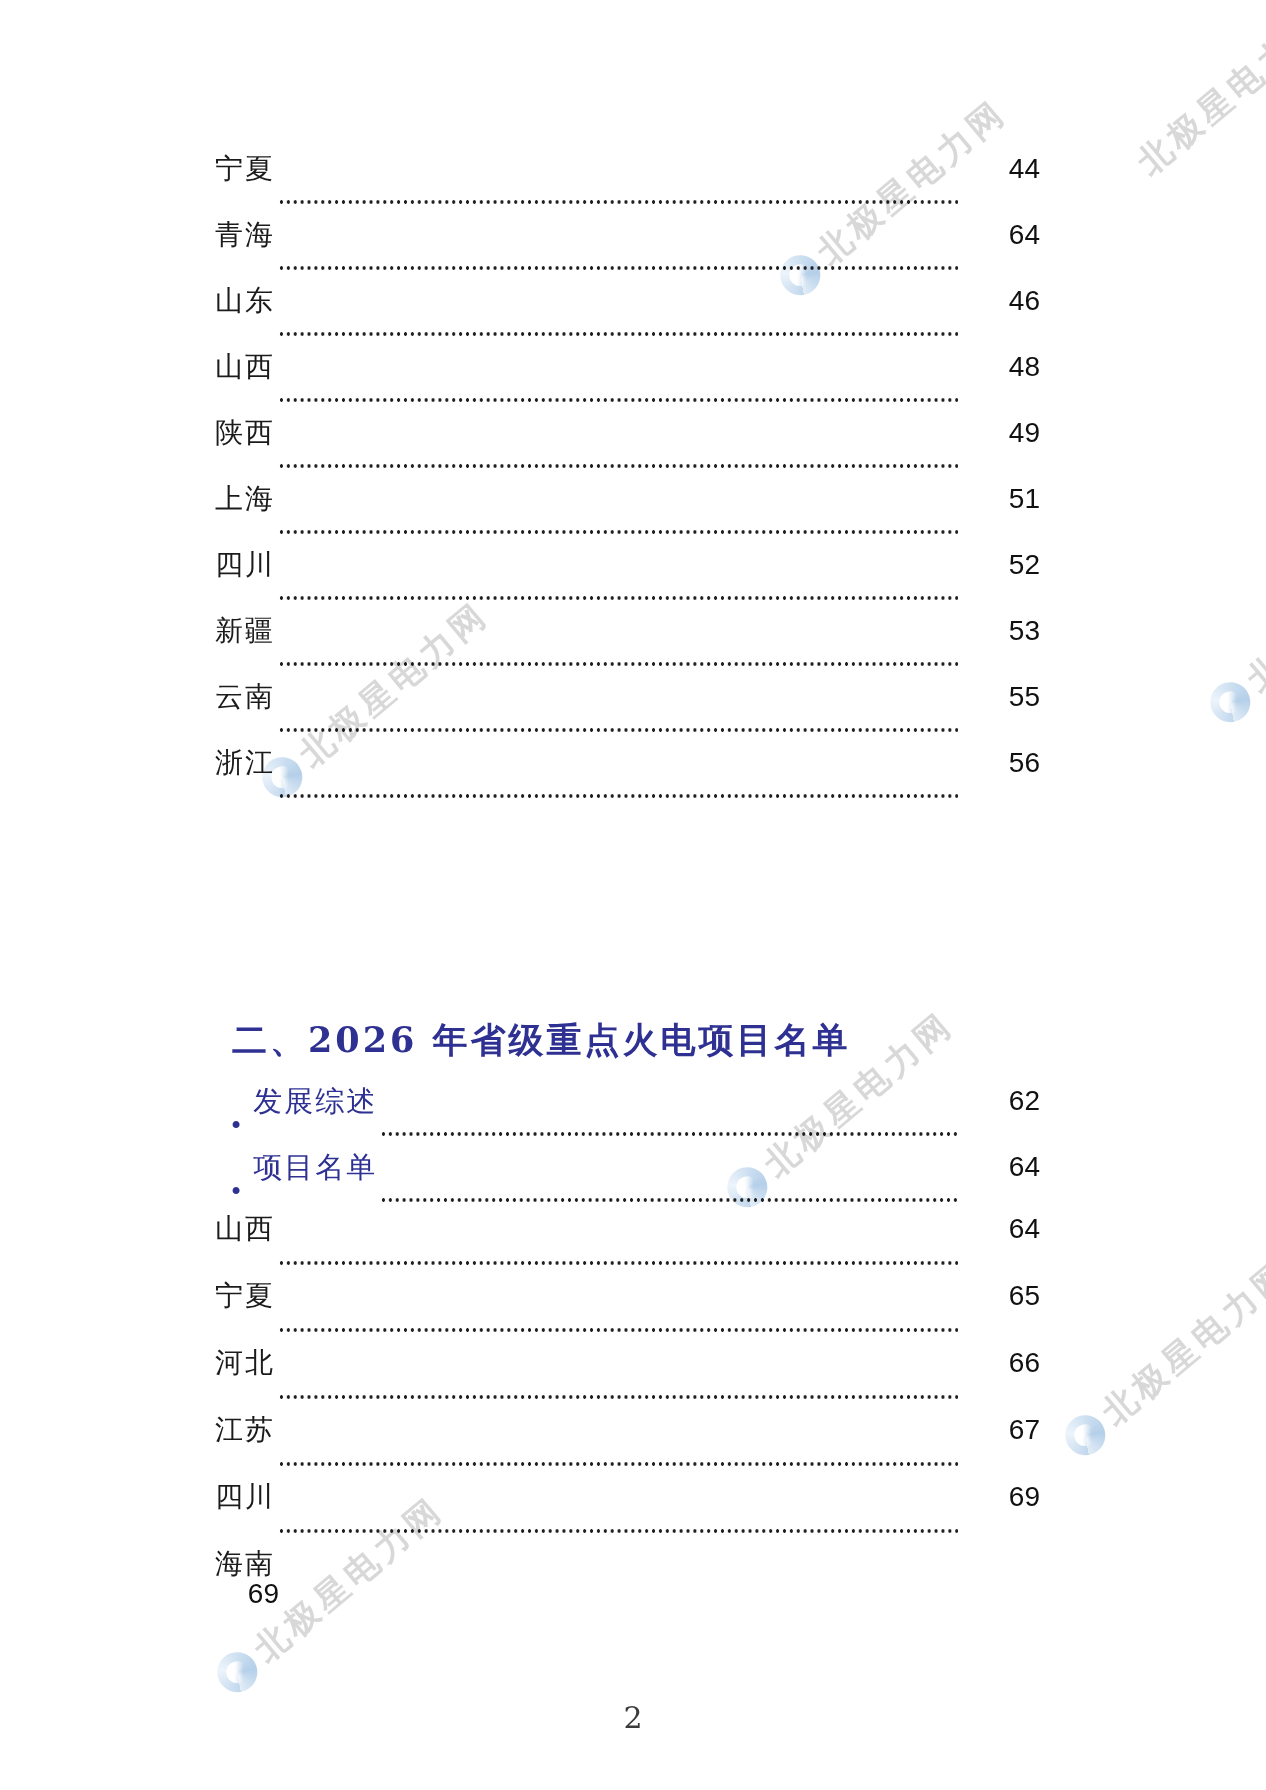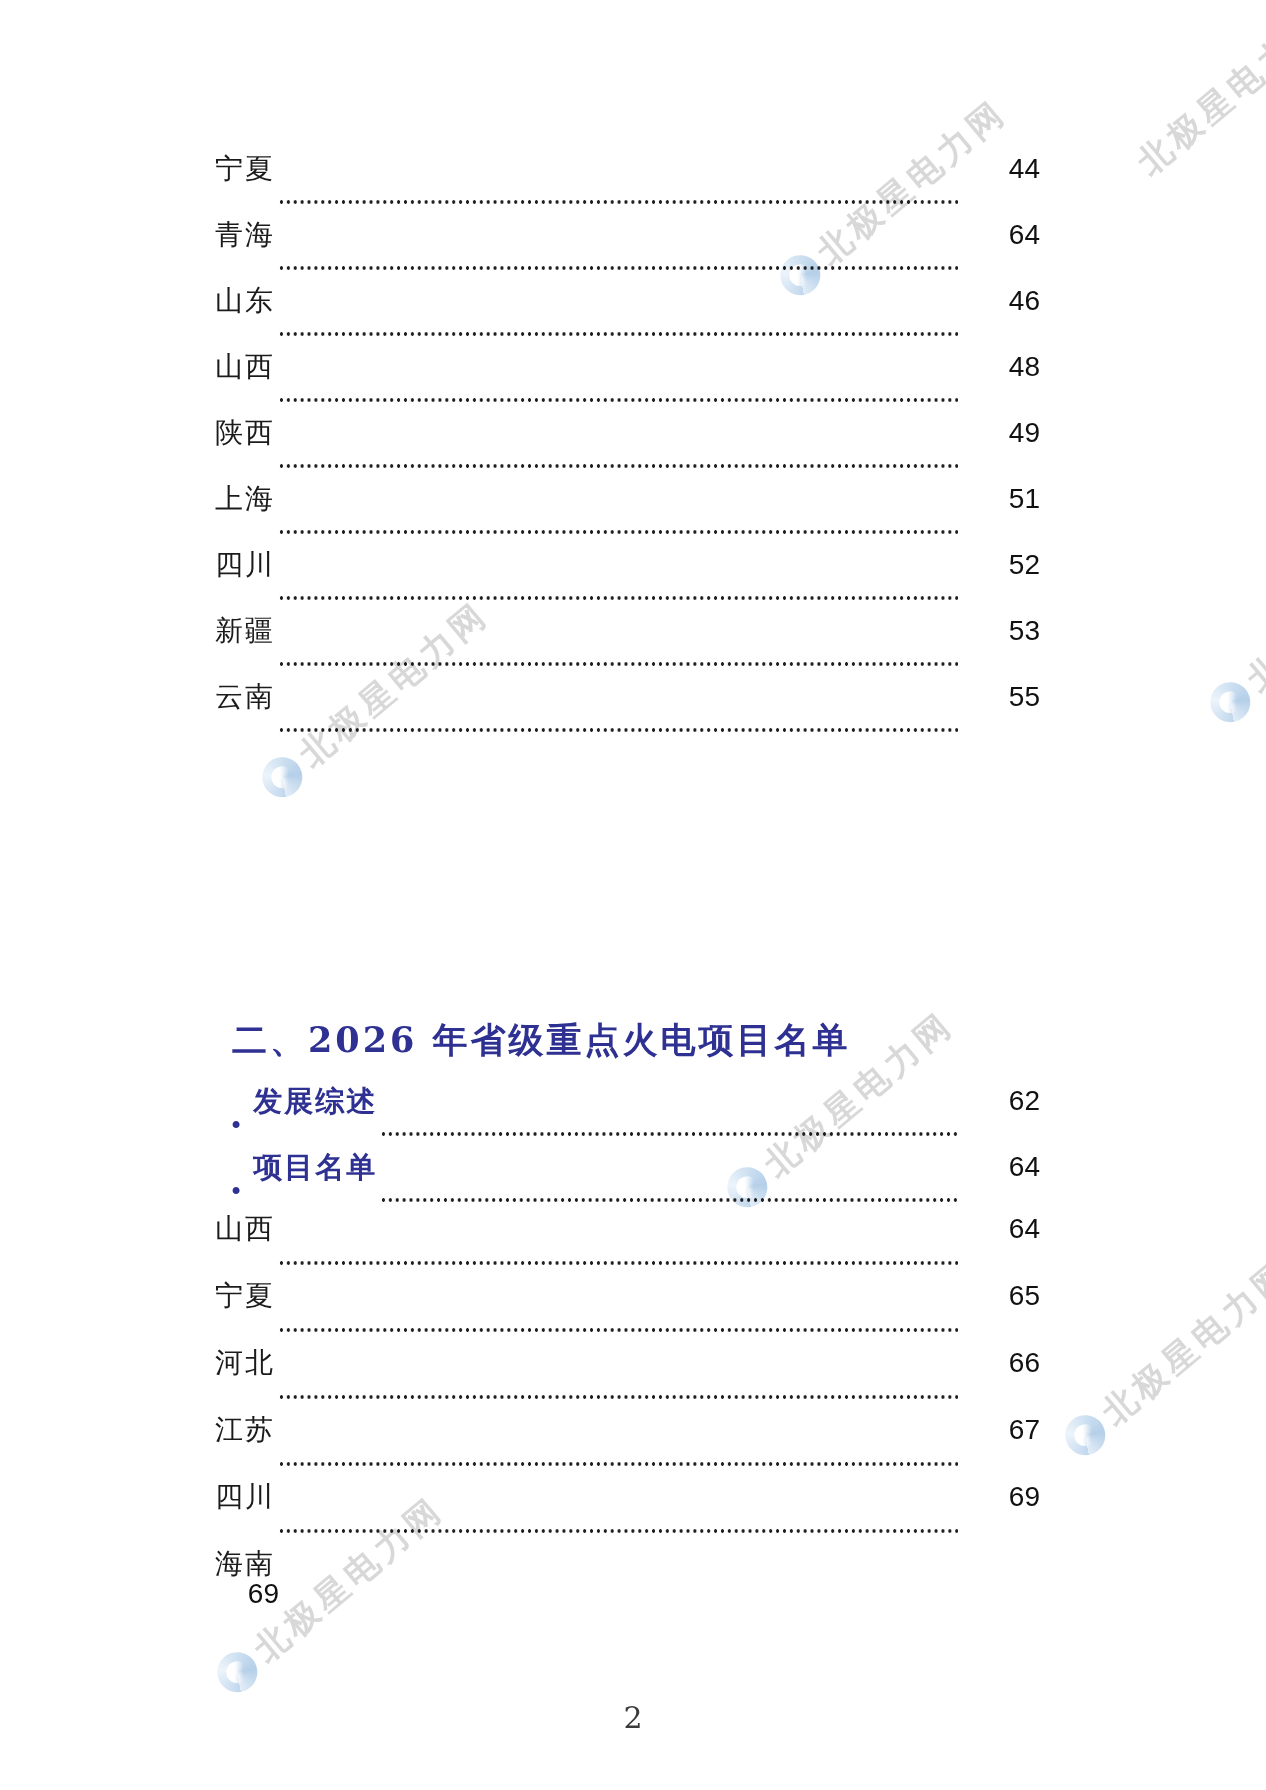--- a/index.html
+++ b/index.html
@@ -36,21 +36,21 @@
     font-size:28px;color:#111;line-height:1;
   }
 
   
   .sec2-heading{
     position:absolute;left:232px;top:1022px;
     font-size:35px;font-weight:700;color:#2e3192;
     letter-spacing:3px;white-space:nowrap;line-height:1;
   }
   .bullet-block{position:absolute;left:215px;top:1087px;width:825px;}
-  .bullet-row .toc-label{color:#2e3192;font-weight:700;font-size:29px;}
+  .bullet-row .toc-label{color:#2e3192;font-weight:400;font-size:29px;}
   .bullet-row{padding-left:14px;}
   .bullet-dot{
     color:#2e3192;font-size:24px;line-height:1;
     margin-right:10px;align-self:flex-end;padding-bottom:3px;
   }
 
   
   .wm{
     position:absolute;display:flex;align-items:center;gap:8px;
     transform:rotate(-40deg);transform-origin:left center;
@@ -154,20 +154,25 @@
     <div class="toc-row">
       <span class="toc-label">新疆</span>
       <span class="leader"></span>
       <span class="pagenum">53</span>
     </div>
     <div class="toc-row">
       <span class="toc-label">云南</span>
       <span class="leader"></span>
       <span class="pagenum">55</span>
     </div>
+    <div class="toc-row">
+      <span class="toc-label">浙江</span>
+      <span class="leader"></span>
+      <span class="pagenum">56</span>
+    </div>
   </div>
 
   <div class="sec2-heading">二、2026 年省级重点火电项目名单</div>
 
   <div class="bullet-block">
     <div class="toc-row bullet-row">
       <span class="bullet-dot">•</span>
       <span class="toc-label">发展综述</span>
       <span class="leader"></span>
       <span class="pagenum">62</span>

